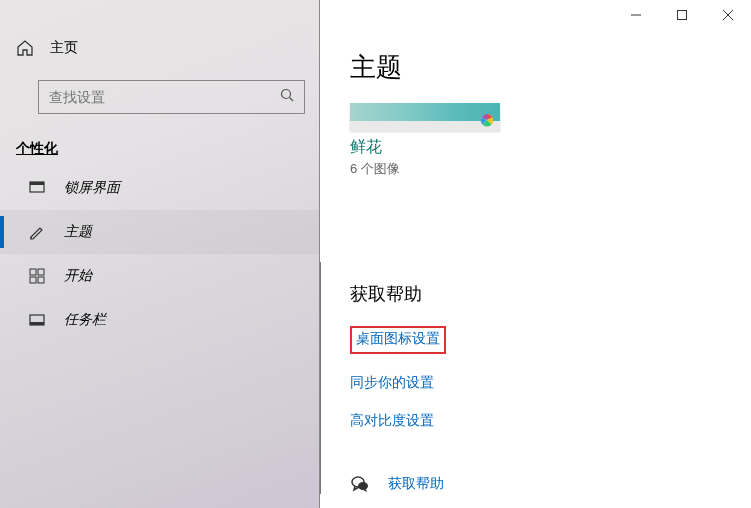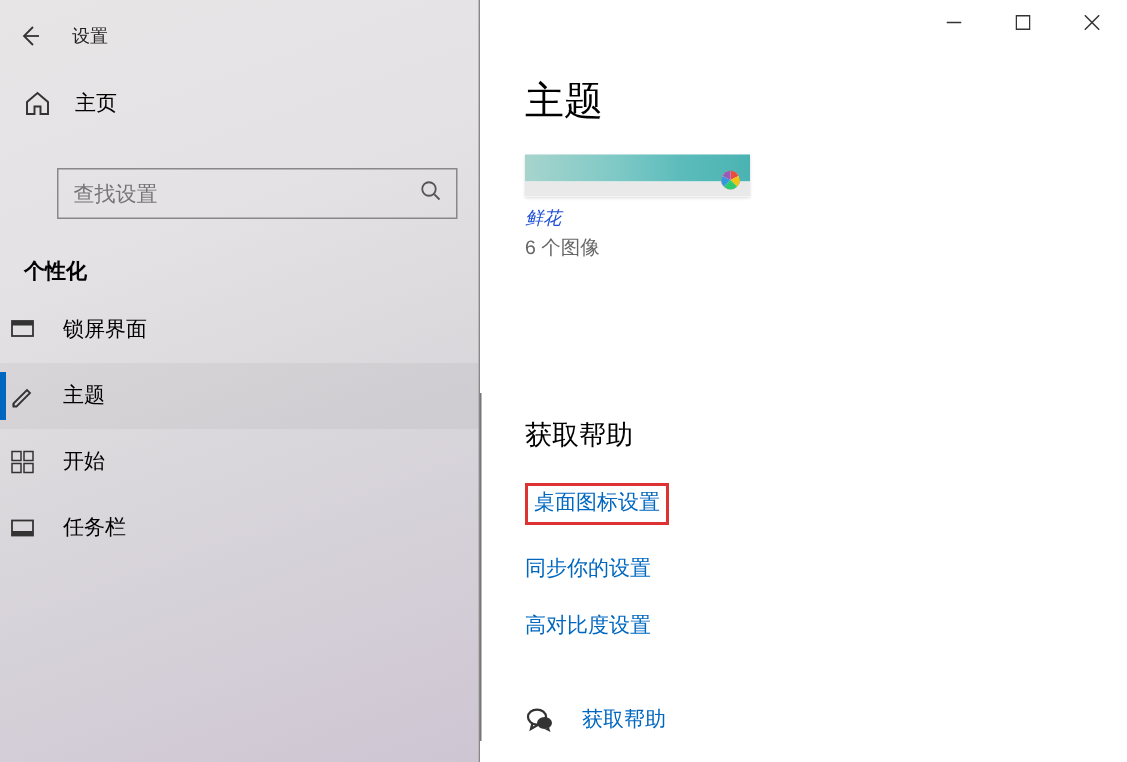--- a/index.html
+++ b/index.html
@@ -2,66 +2,57 @@
 <html><head>
 <meta charset="utf-8">
 <style>
   * { box-sizing: border-box; margin: 0; padding: 0; }
   html, body { width: 751px; height: 508px; font-family: "Microsoft YaHei", "Segoe UI", sans-serif; font-size: 13px; color: #000; overflow: hidden; background: #fff; }
   .window { display: flex; width: 100%; height: 100%; }
   .sidebar { width: 320px; height: 100%; background: linear-gradient(160deg, #e7e5e6 0%, #e4e2e4 30%, #d9d6db 60%, #cec6d3 100%); padding-top: 8px; border-right: 1px solid #888; position: relative; }
   .titlebar-left { display: flex; align-items: center; height: 32px; padding-left: 10px; gap: 18px; }
   .back-btn { width: 20px; height: 20px; display: flex; align-items: center; justify-content: center; color: #333; }
   .app-title { font-size: 12px; color: #222; }
-  .home-row { display: flex; gap: 16px; height: 40px; padding-left: 16px; margin-top: 20px; cursor: pointer; }
+  .home-row { display: flex; align-items: center; gap: 16px; height: 40px; padding-left: 16px; margin-top: 20px; cursor: pointer; }
   .home-row .icon { width: 18px; height: 18px; display:flex; align-items:center; justify-content:center; }
   .home-row .label { font-size: 14px; }
   .search-wrap { margin: 12px 14px 0 14px; padding-left: 24px; }
   .search-box { width: 100%; height: 34px; border: 1px solid #888; background: transparent; padding: 0 36px 0 10px; font-size: 14px; color: #555; outline: none; }
   .search-wrap { position: relative; }
   .search-icon { position: absolute; right: 10px; top: 50%; transform: translateY(-50%); color: #555; }
-  .section-title { font-size: 14px; font-weight: 600; margin: 26px 16px 8px 16px; }
-  .nav-item { display: flex; align-items: center; gap: 18px; height: 44px; padding-left: 6px; cursor: pointer; position: relative; }
+  .section-title { font-size: 14px; font-weight: 600; margin: 26px 16px 8px 16px; text-decoration: underline; }
+  .nav-item { display: flex; align-items: center; gap: 18px; height: 44px; padding-left: 28px; cursor: pointer; position: relative; font-style: italic; }
   .nav-item .icon { width: 18px; height: 18px; display:flex; align-items:center; justify-content:center; color:#333; }
   .nav-item .label { font-size: 14px; }
   .nav-item.selected { background: rgba(0,0,0,0.04); }
   .nav-item.selected::before { content:""; position:absolute; left:0; top:6px; bottom:6px; width:4px; background:#0067c0; }
   .content { flex: 1; position: relative; background: #fff; padding: 50px 0 0 30px; overflow: hidden; }
   .window-controls { position: absolute; top: 0; right: 0; display: flex; }
   .wc-btn { width: 46px; height: 30px; display: flex; align-items:center; justify-content:center; color:#333; cursor:pointer; }
   .wc-btn svg { width:10px; height:10px; }
   .page-title { font-size: 26px; font-weight: 400; margin-bottom: 18px; }
   .theme-thumb { width: 150px; height: 28px; background: linear-gradient(90deg, #a7d4cd, #7fc9c6 40%, #5bbcbb 70%, #4bb3b3); border-bottom: 10px solid #e9e9e9; position: relative; box-shadow: 0 1px 2px rgba(0,0,0,0.15); margin-bottom: 6px; }
   .palette-icon { position:absolute; right:6px; bottom:-6px; width:14px; height:14px; }
-  .theme-name { font-size: 12px; color:#1d4ed8;font-style:italic; }
+  .theme-name { font-size: 16px; color:#0f766e; }
   .theme-sub { font-size: 13px; color:#666; margin-top:2px; }
   .related-title { font-size: 18px; margin-top: 104px; margin-bottom: 14px; }
   .link-row { margin-bottom: 18px; margin-top: 20px; }
   .link-row a { color:#0067c0; font-size:14px; text-decoration:none; cursor:pointer; }
   .link-highlight { display:inline-block; border:2px solid #d33; padding:2px 4px 4px 4px; }
   .help-row { display:flex; align-items:center; gap:18px; margin-top: 44px; }
   .help-row .label { color:#0067c0; font-size:14px; cursor:pointer; }
   .help-icon { width:20px; height:20px; }
   .content-divider { position:absolute; left:0; top:262px; bottom:14px; width:1px; background:#777; }
 </style>
 </head>
 <body>
 
 <div class="window">
 
   <div class="sidebar">
-    <div class="titlebar-left">
-      <div class="back-btn">
-        <svg width="16" height="16" viewBox="0 0 16 16">
-            <path d="M10 2 L4 8 L10 14" stroke="#333" stroke-width="1.2" fill="none"></path>
-            <line x1="4" y1="8" x2="14" y2="8" stroke="#333" stroke-width="1.2"></line>
-          </svg>
-      </div>
-      <div class="app-title">设置</div>
-    </div>
 
     <div class="home-row">
       <span class="icon">
         <svg width="18" height="18" viewBox="0 0 18 18">
             <path d="M2 8 L9 2 L16 8 L16 16 L11 16 L11 11 L7 11 L7 16 L2 16 Z" fill="none" stroke="#333" stroke-width="1.3"></path>
           </svg>
       </span>
       <span class="label">主页</span>
     </div>
 

